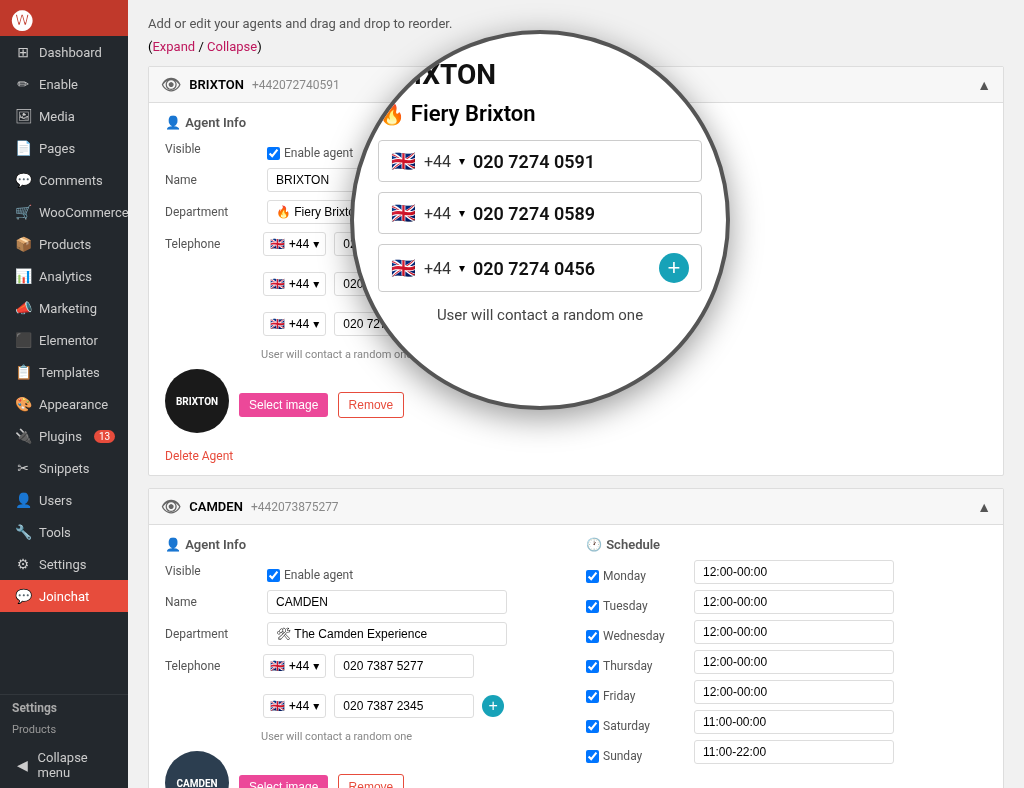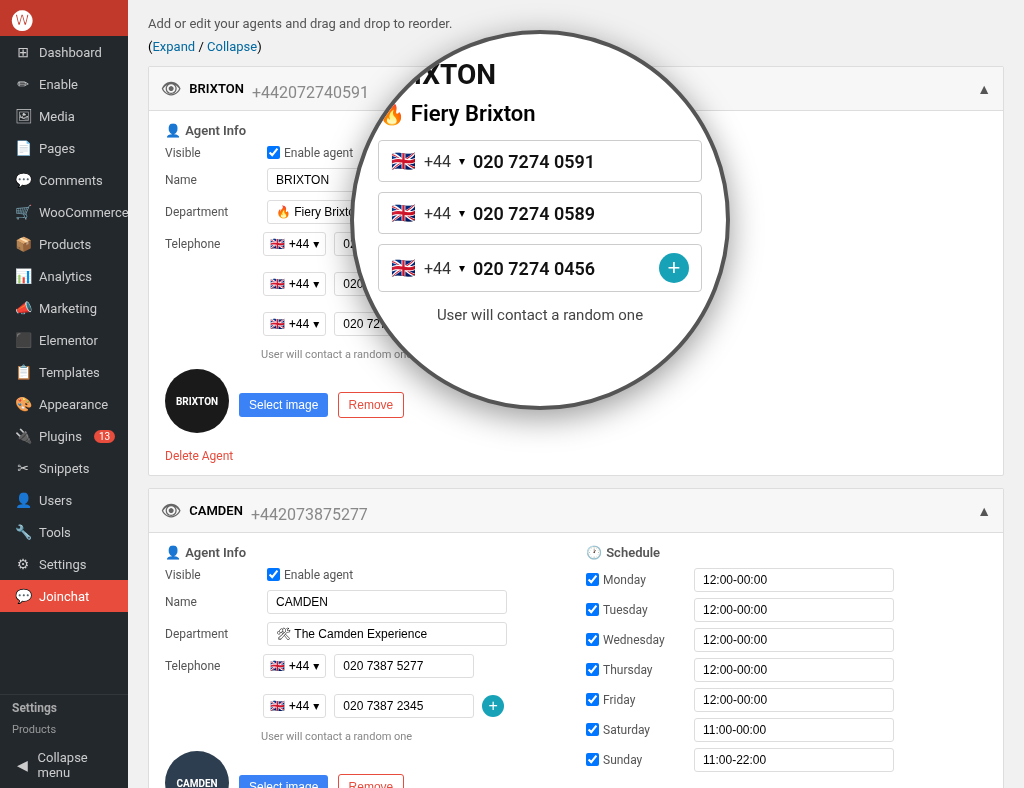--- a/index.html
+++ b/index.html
@@ -48,40 +48,40 @@
     .main {
       flex: 1;
       overflow-y: auto;
       padding: 16px 20px;
       background: #f1f1f1;
       position: relative;
     }
     .page-title { font-size: 22px; font-weight: 400; color: #23282d; margin-bottom: 4px; }
     .page-desc { color: #555; font-size: 13px; margin-bottom: 8px; }
     .expand-collapse { font-size: 13px; margin-bottom: 12px; }
-    .expand-collapse a { color: #0369a1; text-decoration: none; }
+    .expand-collapse a { color: #be185d; text-decoration: none; }
 
     
     .agent-card {
       background: white;
       border: 1px solid #ddd;
       margin-bottom: 12px;
       border-radius: 2px;
     }
     .agent-header {
       background: #f7f7f7;
       border-bottom: 1px solid #ddd;
       padding: 8px 12px;
       display: flex;
       align-items: center;
       justify-content: space-between;
     }
     .agent-header-left { display: flex; align-items: center; gap: 8px; font-weight: 600; font-size: 13px; }
     .eye-icon { color: #666; font-size: 16px; }
-    .agent-phone { color: #888; font-weight: normal; font-size: 16px; margin-top: 8px; }
+    .agent-phone { color: #888; font-weight: normal; font-size: 12px; }
     .arrow-btn { background: none; border: none; cursor: pointer; font-size: 14px; color: #555; }
 
     .agent-body { padding: 12px 16px; }
     .agent-row { display: flex; gap: 20px; }
     .agent-left { flex: 1; }
     .agent-right { flex: 1; }
 
     .section-title { font-size: 13px; font-weight: 600; color: #555; margin-bottom: 8px; display: flex; align-items: center; gap: 4px; }
 
     .form-row { display: flex; align-items: center; margin-bottom: 8px; gap: 12px; }
@@ -138,21 +138,21 @@
       display: flex;
       align-items: center;
       justify-content: center;
       font-size: 12px;
       font-weight: bold;
       margin-bottom: 8px;
     }
     .avatar-brixton { background: #1a1a1a; }
     .avatar-camden { background: #2c3e50; }
 
-    .btn-select { background: #3b82f6; color: white; border: none; border-radius: 3px; padding: 5px 10px; font-size: 12px; cursor: pointer; margin-right: 6px; }
+    .btn-select { background: #ec4899; color: white; border: none; border-radius: 3px; padding: 5px 10px; font-size: 12px; cursor: pointer; margin-right: 6px; }
     .btn-remove { background: white; color: #e74c3c; border: 1px solid #e74c3c; border-radius: 3px; padding: 5px 10px; font-size: 12px; cursor: pointer; }
     .delete-agent { color: #e74c3c; font-size: 12px; cursor: pointer; margin-top: 8px; display: inline-block; text-decoration: none; }
 
     .schedule-row { display: flex; align-items: center; margin-bottom: 6px; gap: 8px; }
     .schedule-input { border: 1px solid #ddd; border-radius: 3px; padding: 4px 8px; font-size: 12px; width: 200px; outline: none; }
 
     
     .magnifier-overlay {
       position: fixed;
       top: 30px;
@@ -193,21 +193,21 @@
       font-size: 22px;
       cursor: pointer;
       display: flex;
       align-items: center;
       justify-content: center;
       margin-left: auto;
     }
     .mag-note { font-size: 15px; color: #444; margin-top: 4px; text-align: center; }
     .mag-header-label { font-size: 28px; font-weight: bold; color: #111; margin-bottom: 10px; }
 
-    .checkbox-label { display: flex; align-items: flex-start; gap: 4px; font-size: 12px; color: #555; }
+    .checkbox-label { display: flex; align-items: center; gap: 4px; font-size: 12px; color: #555; margin-top: 8px; }
     input[type=checkbox] { cursor: pointer; }
   </style>
 </head>
 <body>
 
 <nav class="sidebar">
   <div class="sidebar-logo">
     <span>🅦</span>
   </div>
   <div class="sidebar-item">

